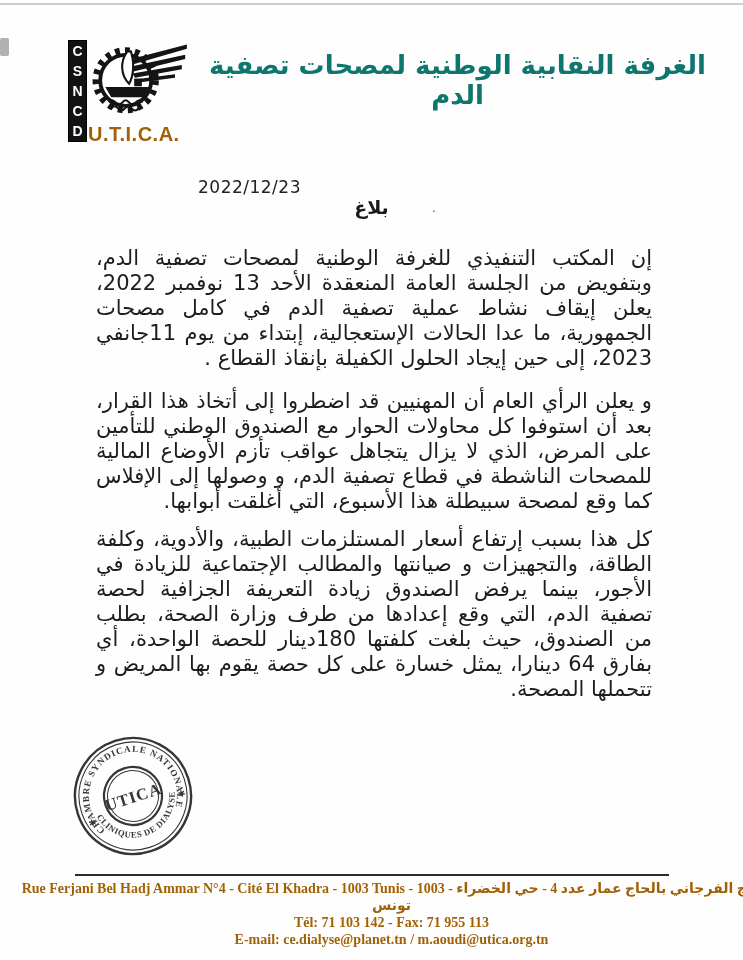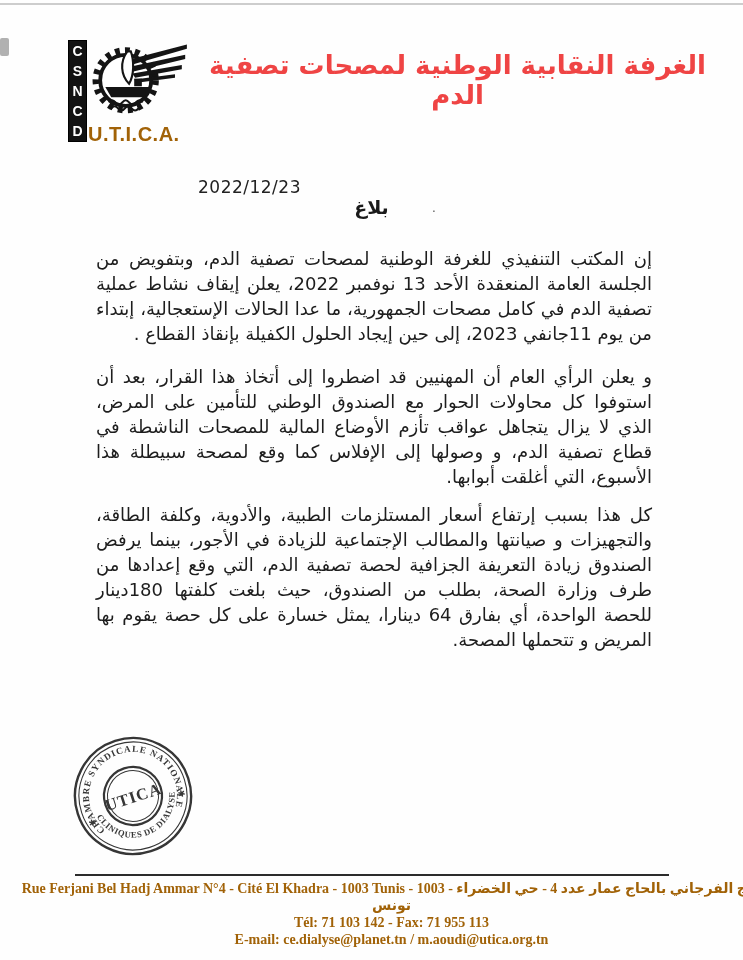--- a/index.html
+++ b/index.html
@@ -19,36 +19,36 @@
     padding:3px 0;box-sizing:border-box;border:1px solid #000;
   }
   .logo-bar span{color:#fff;font-weight:bold;font-size:14px;line-height:1;
     font-family:"Liberation Sans",sans-serif;}
   .logo-emblem{position:absolute;left:22px;top:-4px;width:102px;height:92px;}
   .logo-abbr{
     position:absolute;left:20px;bottom:-2px;font-weight:bold;font-size:20px;
     letter-spacing:.5px;font-family:"Liberation Sans",sans-serif;color:#a16207;text-align:center;
   }
   .header-titles{position:absolute;left:205px;top:50px;width:505px;text-align:center;}
-  .title-ar{font-size:26px;font-weight:bold;direction:rtl;color:#ef4444;}
+  .title-ar{font-size:26px;font-weight:bold;direction:rtl;color:#0f766e;}
   .title-fr{
     font-size:18.5px;font-weight:bold;margin-top:9px;color:#222;
     font-family:"Liberation Sans",sans-serif;letter-spacing:.2px;
   }
 
   
   .doc-date{position:absolute;left:198px;top:177px;font-size:17px;letter-spacing:.5px;color:#222;}
   .doc-title{
     position:absolute;left:0;top:196px;width:743px;text-align:center;
     font-size:19px;font-weight:bold;direction:rtl;color:#1a1a1a;
   }
   .title-dot{position:absolute;left:432px;top:205px;font-size:12px;color:#555;}
   .body-text{
     position:absolute;right:91px;top:246px;width:556px;direction:rtl;
-    text-align:justify;font-size:18px;line-height:25px;color:#1d1d1d;
+    text-align:justify;font-size:21px;line-height:25px;color:#1d1d1d;
   }
   .body-text p{margin:0 0 12px 0;}
   .body-text p:nth-of-type(1){margin-bottom:18px;}
   .body-text p:nth-of-type(2){margin-bottom:13px;}
   .body-text p:nth-of-type(3){margin-bottom:9px;}
 
   
   .stamp{position:absolute;left:70px;top:733px;width:126px;height:126px;transform:rotate(-18deg);opacity:.92;}
   .stamp text{fill:#262626;}
 

